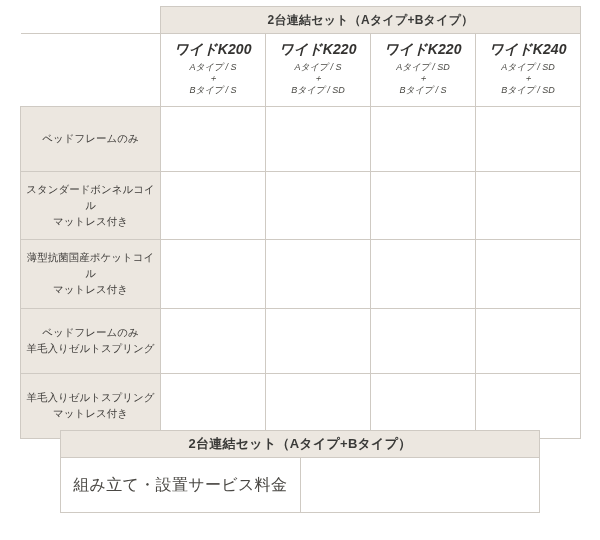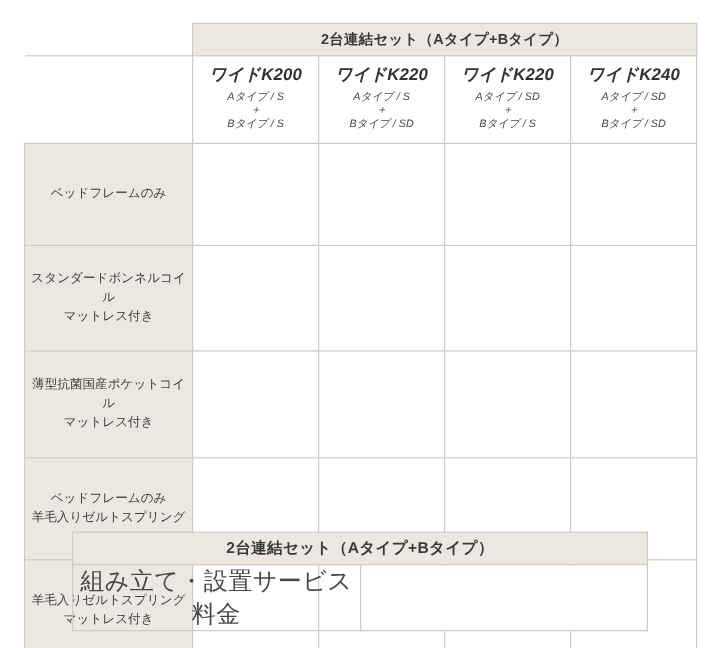--- a/index.html
+++ b/index.html
@@ -11,21 +11,20 @@
     height: 540px;
     background: #ffffff;
     font-family: "Liberation Sans", sans-serif;
     color: #3a3a38;
     overflow: hidden;
   }
   .sheet {
     position: relative;
     width: 600px;
     height: 424px;
-    margin-top: 13px;
   }
 
   
   table.price-table {
     border-collapse: collapse;
     table-layout: fixed;
     position: absolute;
     left: 20px;
     top: 6px;
     width: 560px;
@@ -81,21 +80,21 @@
     line-height: 1.1;
   }
 
   .row-label {
     background: #ece7e0;
     text-align: center;
     font-size: 10.5px;
     color: #3f3d3a;
     line-height: 1.5;
     height: 44px;
-    padding: 20px 4px !important;
+    padding: 10px 4px !important;
   }
   .row-label .l2 { display: block; }
 
   .cell-empty {
     background: #ffffff;
     height: 44px;
   }
 
   
   table.service-table {
@@ -116,21 +115,21 @@
     font-size: 13px;
     font-weight: bold;
     height: 26px;
     color: #3a3a38;
     letter-spacing: .02em;
   }
   .service-name {
     width: 300px;
     height: 54px;
     text-align: center;
-    font-size: 20px;
+    font-size: 16px;
     color: #4a4844;
     letter-spacing: .02em;
   }
   .service-price {
     width: 180px;
     height: 54px;
     background: #ffffff;
   }
 </style>
 </head>

